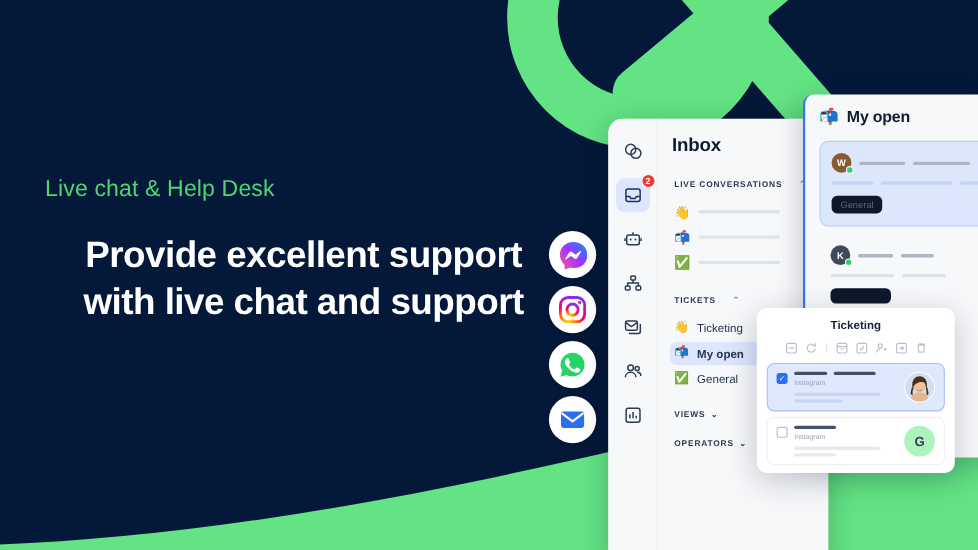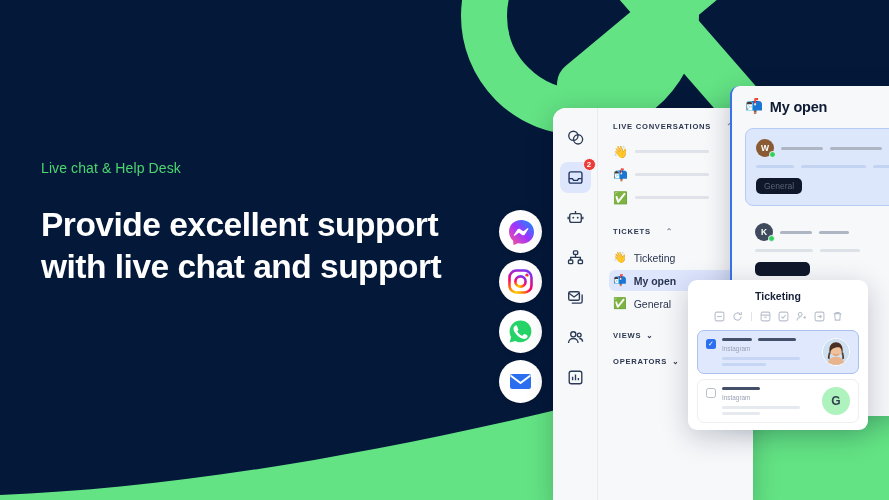--- a/index.html
+++ b/index.html
@@ -25,30 +25,31 @@
     position:absolute;
     left:-60px; bottom:-170px;
     width:1010px; height:360px;
     pointer-events:none;
   }
 
   
   #hero { position:absolute; left:41px; top:160px; width:470px; }
   .eyebrow {
     color:#4dd66f;
-    font-size:14px;
+    font-size:21px;
     letter-spacing:.1px;
     margin-bottom:28px;
   }
   .headline {
     color:#ffffff;
     font-size:33.5px;
     font-weight:bold;
     line-height:1.26;
     letter-spacing:-.5px;
+    text-align:center;
   }
 
   
   #channels { position:absolute; left:499px; top:210px; }
   .chan {
     width:43px; height:43px;
     border-radius:50%;
     background:#fff;
     margin-bottom:7px;
     display:flex; align-items:center; justify-content:center;
@@ -383,20 +384,21 @@
     <div class="rail-btn">
       <svg width="17" height="17" viewBox="0 0 20 20" fill="none" stroke="#2b3a55" stroke-width="1.6" aria-hidden="true">
         <rect x="2.6" y="2.6" width="14.8" height="14.8" rx="2.4"></rect>
         <path d="M6.6 13.2V9M10 13.2V6.6M13.4 13.2v-2.6"></path>
       </svg>
     </div>
 
   </div>
 
   <div id="inbox-pane">
+    <div class="pane-title">Inbox</div>
 
     <div class="section-head">
       <span>LIVE CONVERSATIONS</span>
       <span class="caret">⌃</span>
     </div>
 
     <div class="conv-row">
       <span class="conv-emoji">👋</span>
       <span class="conv-bar"></span>
     </div>

